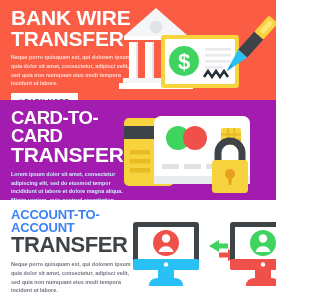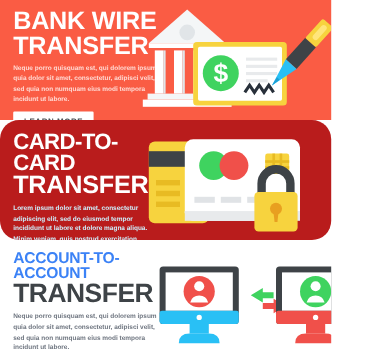--- a/index.html
+++ b/index.html
@@ -6,21 +6,21 @@
   body{
     width:300px;height:300px;
     background:#ffffff;
     font-family:"Liberation Sans", sans-serif;
     overflow:hidden;
   }
   .page{position:relative;width:300px;height:300px;}
 
   .banner{position:relative;width:276px;height:100px;overflow:hidden;text-decoration:underline;}
   #banner-1{background:#fa5c44;}
-  #banner-2{background:#b91c1c;border-radius:16px;}
+  #banner-2{background:#a21caf;}
   #banner-3{background:#ffffff;}
 
   .copy{position:absolute;left:11px;top:0;width:128px;height:100px;}
 
   .headline{margin:0;padding:0;letter-spacing:-0.2px;}
   .hl-line{display:block;font-weight:bold;line-height:0.98;}
   .white-text{color:#ffffff;}
   #b1-line1{padding-top:8px;font-size:21px;}
   #b1-line2{font-size:21px;}
   #b2-line1{padding-top:9px;font-size:18.5px;letter-spacing:-0.5px;}

